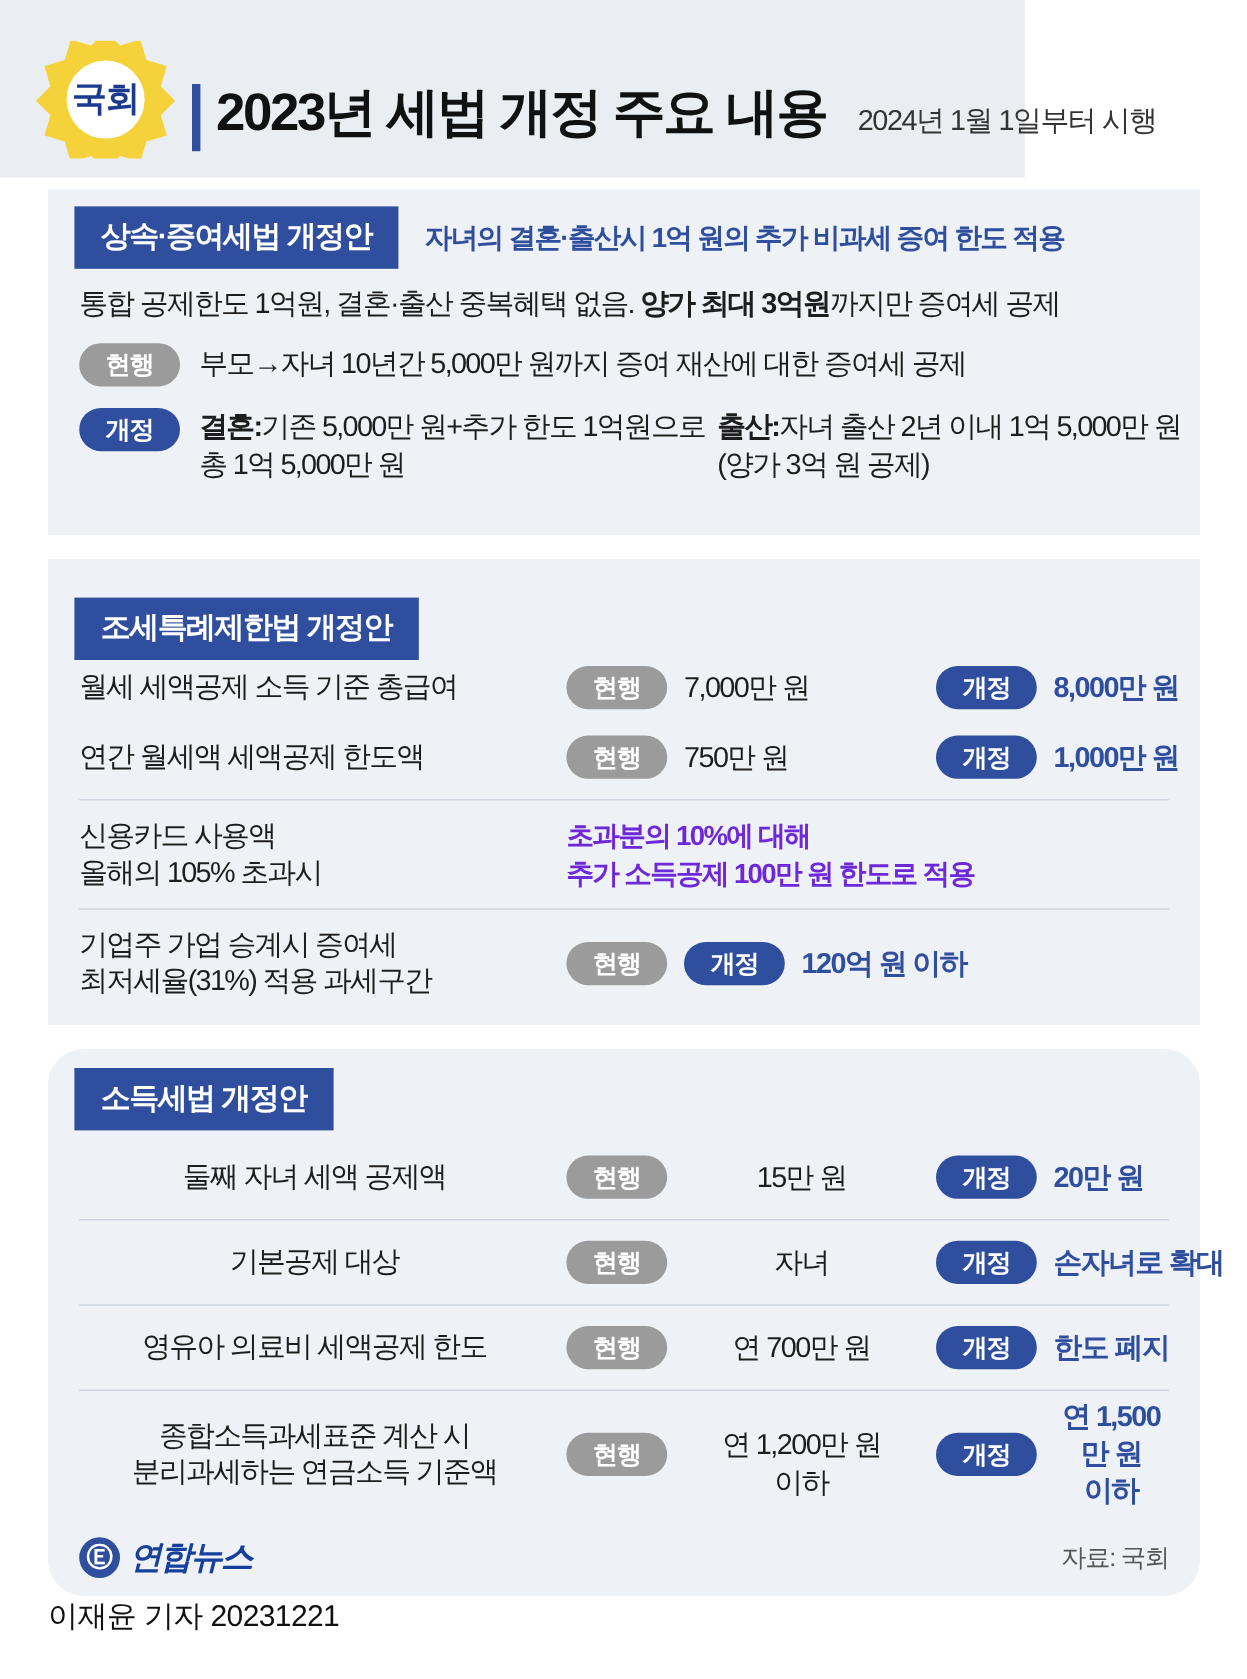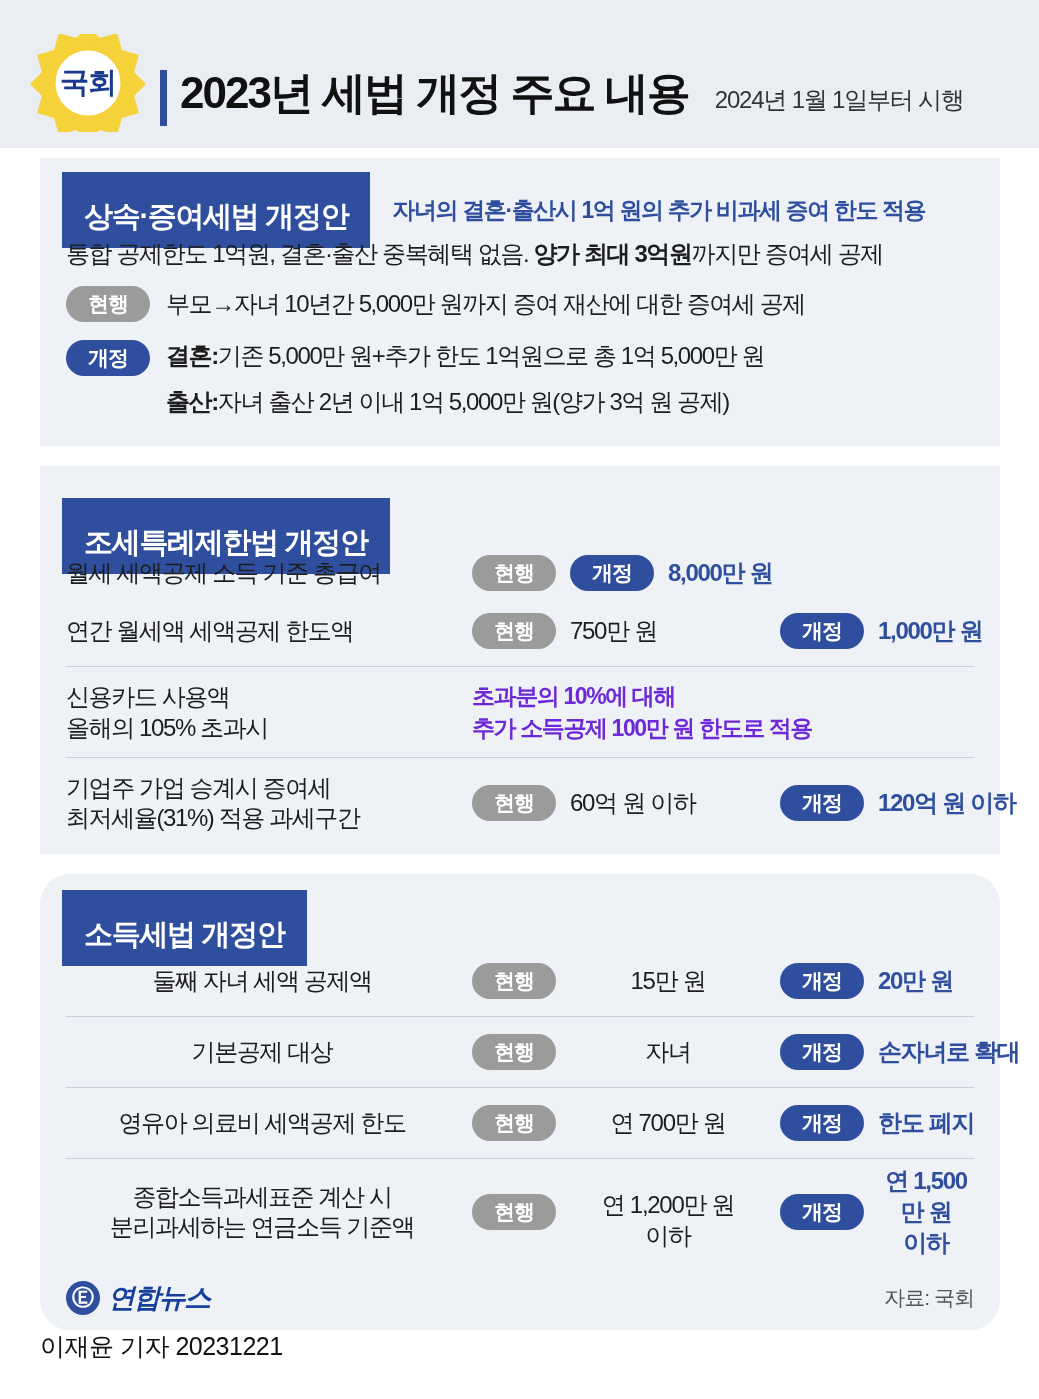--- a/index.html
+++ b/index.html
@@ -13,21 +13,21 @@
   .infographic {
     position: relative;
     width: 1039px;
     height: 1399px;
     background: #ffffff;
   }
   
   .header {
     position: absolute;
     left: 0; top: 0;
-    width: 1039px;
+    width: 854px;
     height: 148px;
     background: #eaeef3;
   }
   .badge {
     position: absolute;
     left: 22px; top: 34px;
     width: 132px; height: 98px;
   }
   .badge svg { display: block; }
   .badge-text {
@@ -72,24 +72,24 @@
   .panel {
     position: absolute;
     left: 40px;
     width: 960px;
     background: #eef1f6;
   }
   .panel-head {
     display: inline-block;
     background: #2f4f9e;
     color: #ffffff;
-    font-size: 29px;
+    font-size: 25px;
     font-weight: bold;
     letter-spacing: -1.3px;
-    padding: 25px 22px 11px 22px;
+    padding: 8px 22px 11px 22px;
     white-space: nowrap;
   }
   .panel-head-row {
     display: flex;
     align-items: center;
     gap: 0;
   }
   .head-note {
     margin-left: 22px;
     font-size: 23px;
@@ -123,21 +123,21 @@
   }
   .body-text b { font-weight: bold; }
   .blue { color: #2f4f9e; }
 
   
   #panel1 { top: 158px; height: 288px; padding: 0; }
   .p1-headrow { position: absolute; left: 22px; top: 14px; }
   .p1-line1 { position: absolute; left: 26px; top: 80px; width: 920px; }
   .p1-row-cur { position: absolute; left: 26px; top: 128px; display: flex; align-items: center; gap: 16px; }
   .p1-row-new { position: absolute; left: 26px; top: 182px; display: flex; align-items: flex-start; gap: 16px; }
-  .p1-new-lines { display: flex; flex-direction: column; gap: 14px; }
+  .p1-new-lines { display: flex; flex-direction: row; gap: 4px; }
 
   
   #panel2 { top: 466px; height: 388px; }
   .p2-head { position: absolute; left: 22px; top: 16px; margin-top: 16px; }
   .rows2 { position: absolute; left: 26px; top: 78px; width: 908px; }
   .row {
     display: flex;
     align-items: center;
     min-height: 58px;
     gap: 14px;
@@ -279,20 +279,21 @@
   </div>
 
   <div class="panel" id="panel2">
     <div class="p2-head panel-head">조세특례제한법 개정안</div>
 
     <div class="rows2">
 
       <div class="row">
         <span class="label w420">월세 세액공제 소득 기준 총급여</span>
         <span class="pill cur">현행</span>
+        <span class="val val-cur">7,000만 원</span>
         <span class="pill new">개정</span>
         <span class="val blue">8,000만 원</span>
       </div>
 
       <div class="row">
         <span class="label w420">연간 월세액 세액공제 한도액</span>
         <span class="pill cur">현행</span>
         <span class="val val-cur">750만 원</span>
         <span class="pill new">개정</span>
         <span class="val blue">1,000만 원</span>
@@ -306,21 +307,20 @@
         <span class="note" style="white-space:pre-line;">초과분의 10%에 대해
 추가 소득공제 100만 원 한도로 적용</span>
       </div>
 
       <div class="divider"></div>
 
       <div class="row" style="min-height:78px;">
         <span class="label w420 two-line" style="white-space:pre-line;">기업주 가업 승계시 증여세
 최저세율(31%) 적용 과세구간</span>
         <span class="pill cur">현행</span>
-        <span class="val val-cur">60억 원 이하</span>
         <span class="pill new">개정</span>
         <span class="val blue">120억 원 이하</span>
       </div>
 
     </div>
   </div>
 
   <div class="panel" id="panel3">
     <div class="p3-head panel-head">소득세법 개정안</div>
 

